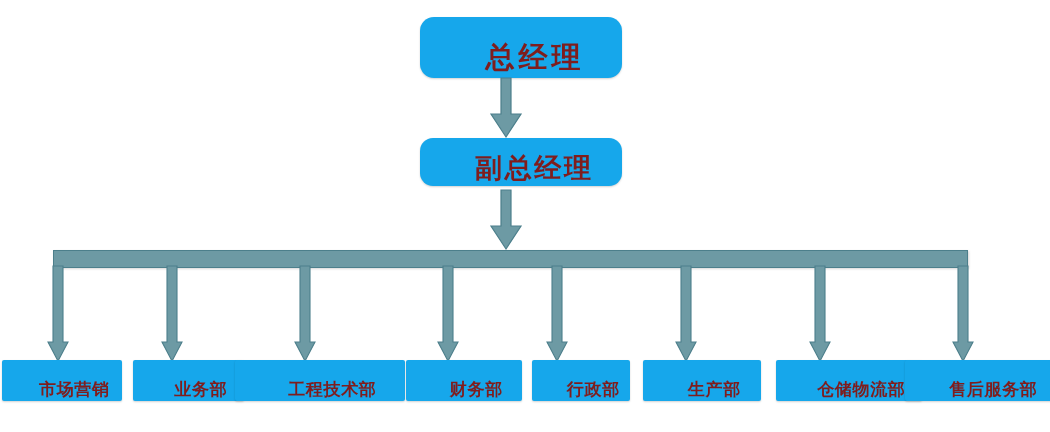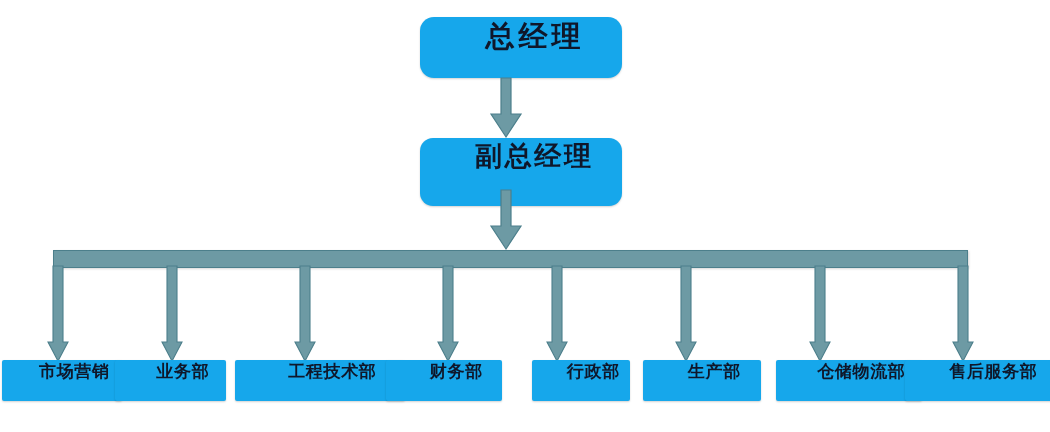--- a/index.html
+++ b/index.html
@@ -17,23 +17,23 @@
     background: #ffffff;
     overflow: hidden;
   }
 
   
   .node {
     position: absolute;
     box-sizing: border-box;
     background: #16a7eb;
     border-radius: 12px;
-    color: #0f172a;
+    color: #7f1d1d;
     display: flex;
-    align-items: flex-start;
+    align-items: flex-end;
     justify-content: center;
     text-align: center;
     letter-spacing: 0.06em;
     white-space: nowrap;
     box-shadow: 0 1px 2px rgba(0,0,0,0.18);
     padding-left: 24px;
   }
   .node-top {
     left: 420px;
     top: 17px;
@@ -42,21 +42,21 @@
     border-radius: 14px;
     font-size: 29px;
     font-weight: bold;
     letter-spacing: 0.14em;
     text-indent: 0.14em;
   }
   .node-second {
     left: 420px;
     top: 138px;
     width: 202px;
-    height: 68px;
+    height: 48px;
     border-radius: 13px;
     font-size: 27px;
     font-weight: bold;
     letter-spacing: 0.10em;
     text-indent: 0.10em;
   }
   .node-dept {
     top: 360px;
     height: 41px;
     border-radius: 2px;
@@ -122,37 +122,37 @@
         </svg>
       </div>
       <div class="node node-dept" style="left: 2px; width: 120px;">
         <span>市场营销</span>
       </div>
       <div class="arrow" style="left: 161px; top: 266px;">
         <svg width="22" height="96" viewBox="0 0 22 96">
           <polygon points="6,0 16,0 16,76 21,76 11,95 1,76 6,76" fill="#6d9aa4" stroke="#4c7f8b" stroke-width="1.1" stroke-linejoin="miter"></polygon>
         </svg>
       </div>
-      <div class="node node-dept" style="left: 115px; width: 111px; font-family: Liberation Mono, monospace;">
+      <div class="node node-dept" style="left: 133px; width: 111px; font-family: Liberation Mono, monospace;">
         <span>业务部</span>
       </div>
       <div class="arrow" style="left: 294px; top: 266px;">
         <svg width="22" height="96" viewBox="0 0 22 96">
           <polygon points="6,0 16,0 16,76 21,76 11,95 1,76 6,76" fill="#6d9aa4" stroke="#4c7f8b" stroke-width="1.1" stroke-linejoin="miter"></polygon>
         </svg>
       </div>
       <div class="node node-dept" style="left: 235px; width: 170px;">
         <span>工程技术部</span>
       </div>
       <div class="arrow" style="left: 437px; top: 266px;">
         <svg width="22" height="96" viewBox="0 0 22 96">
           <polygon points="6,0 16,0 16,76 21,76 11,95 1,76 6,76" fill="#6d9aa4" stroke="#4c7f8b" stroke-width="1.1" stroke-linejoin="miter"></polygon>
         </svg>
       </div>
-      <div class="node node-dept" style="left: 386px; width: 116px;">
+      <div class="node node-dept" style="left: 406px; width: 116px;">
         <span>财务部</span>
       </div>
       <div class="arrow" style="left: 546px; top: 266px;">
         <svg width="22" height="96" viewBox="0 0 22 96">
           <polygon points="6,0 16,0 16,76 21,76 11,95 1,76 6,76" fill="#6d9aa4" stroke="#4c7f8b" stroke-width="1.1" stroke-linejoin="miter"></polygon>
         </svg>
       </div>
       <div class="node node-dept" style="left: 513px; width: 98px; margin-left: 19px;">
         <span>行政部</span>
       </div>

